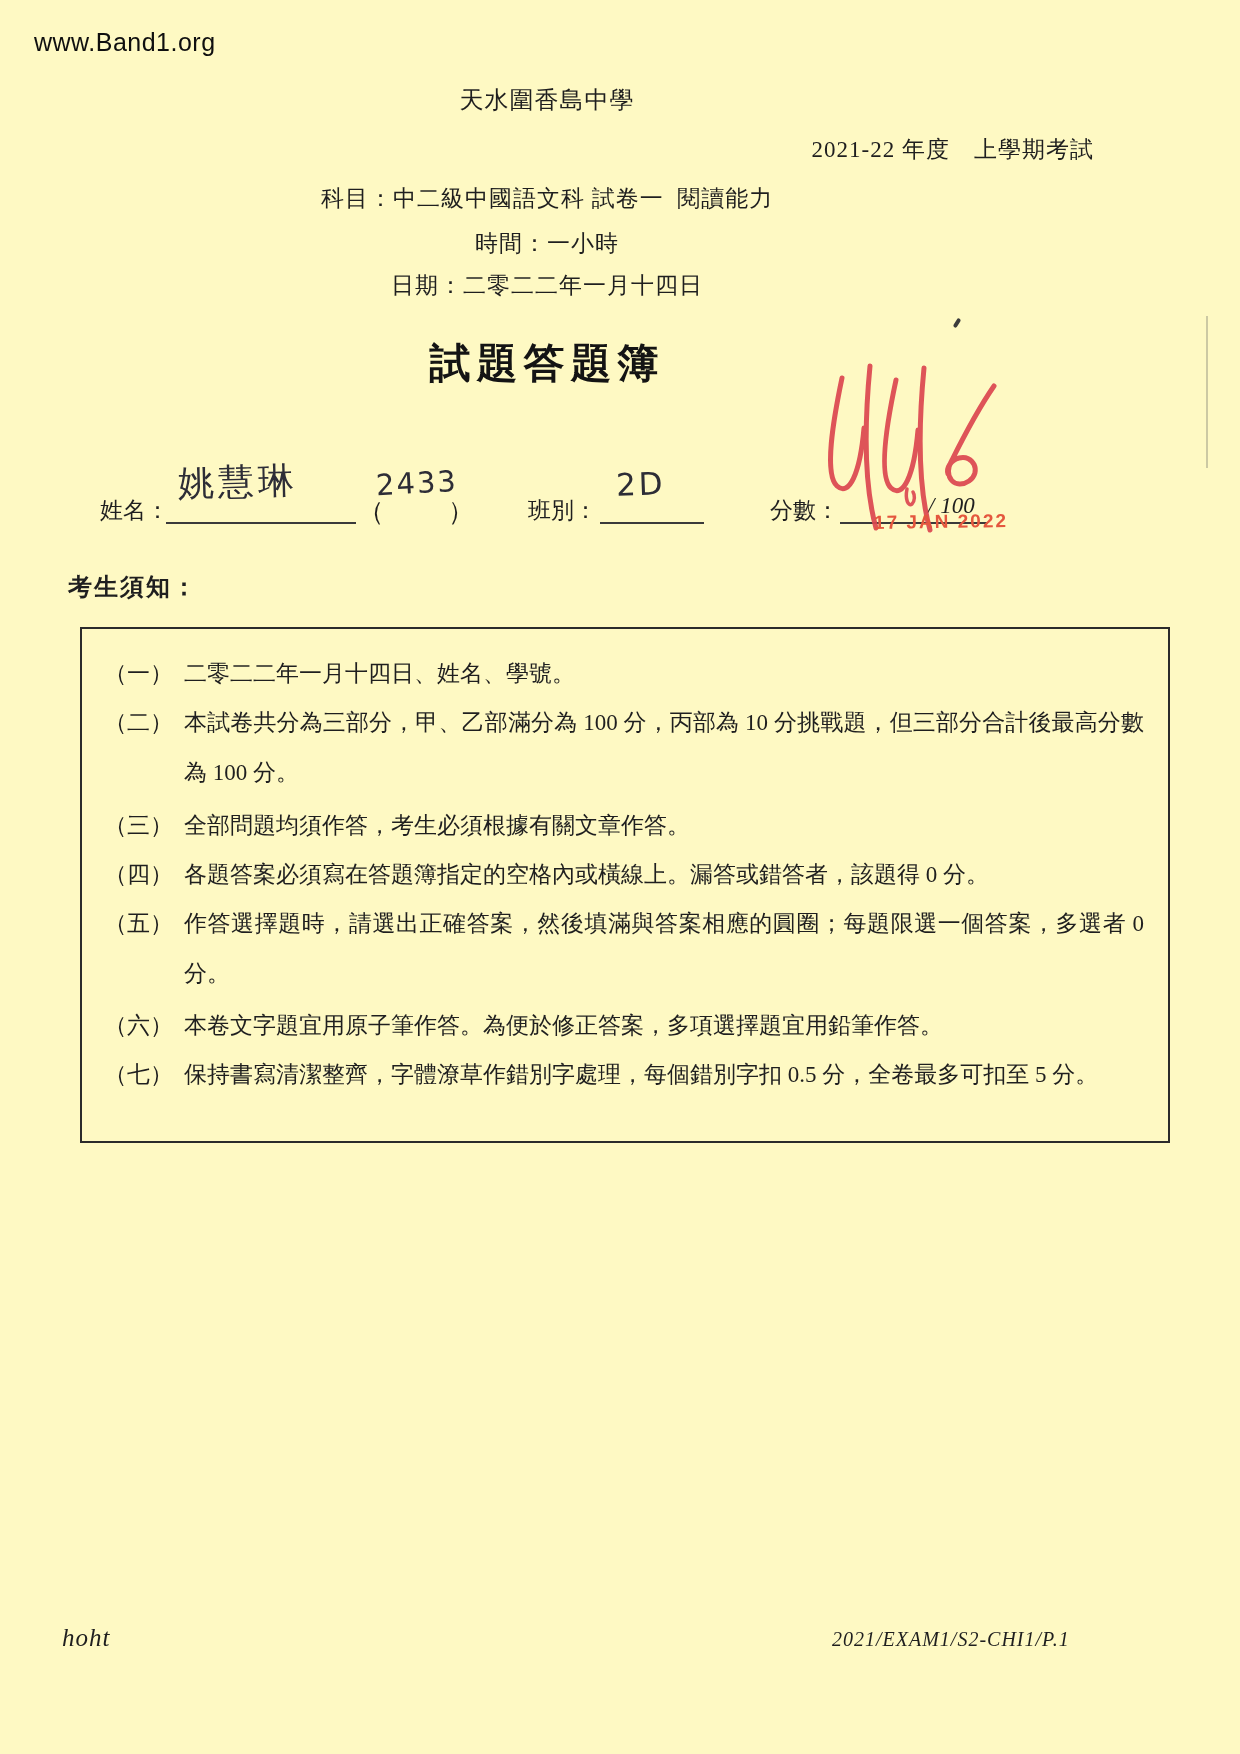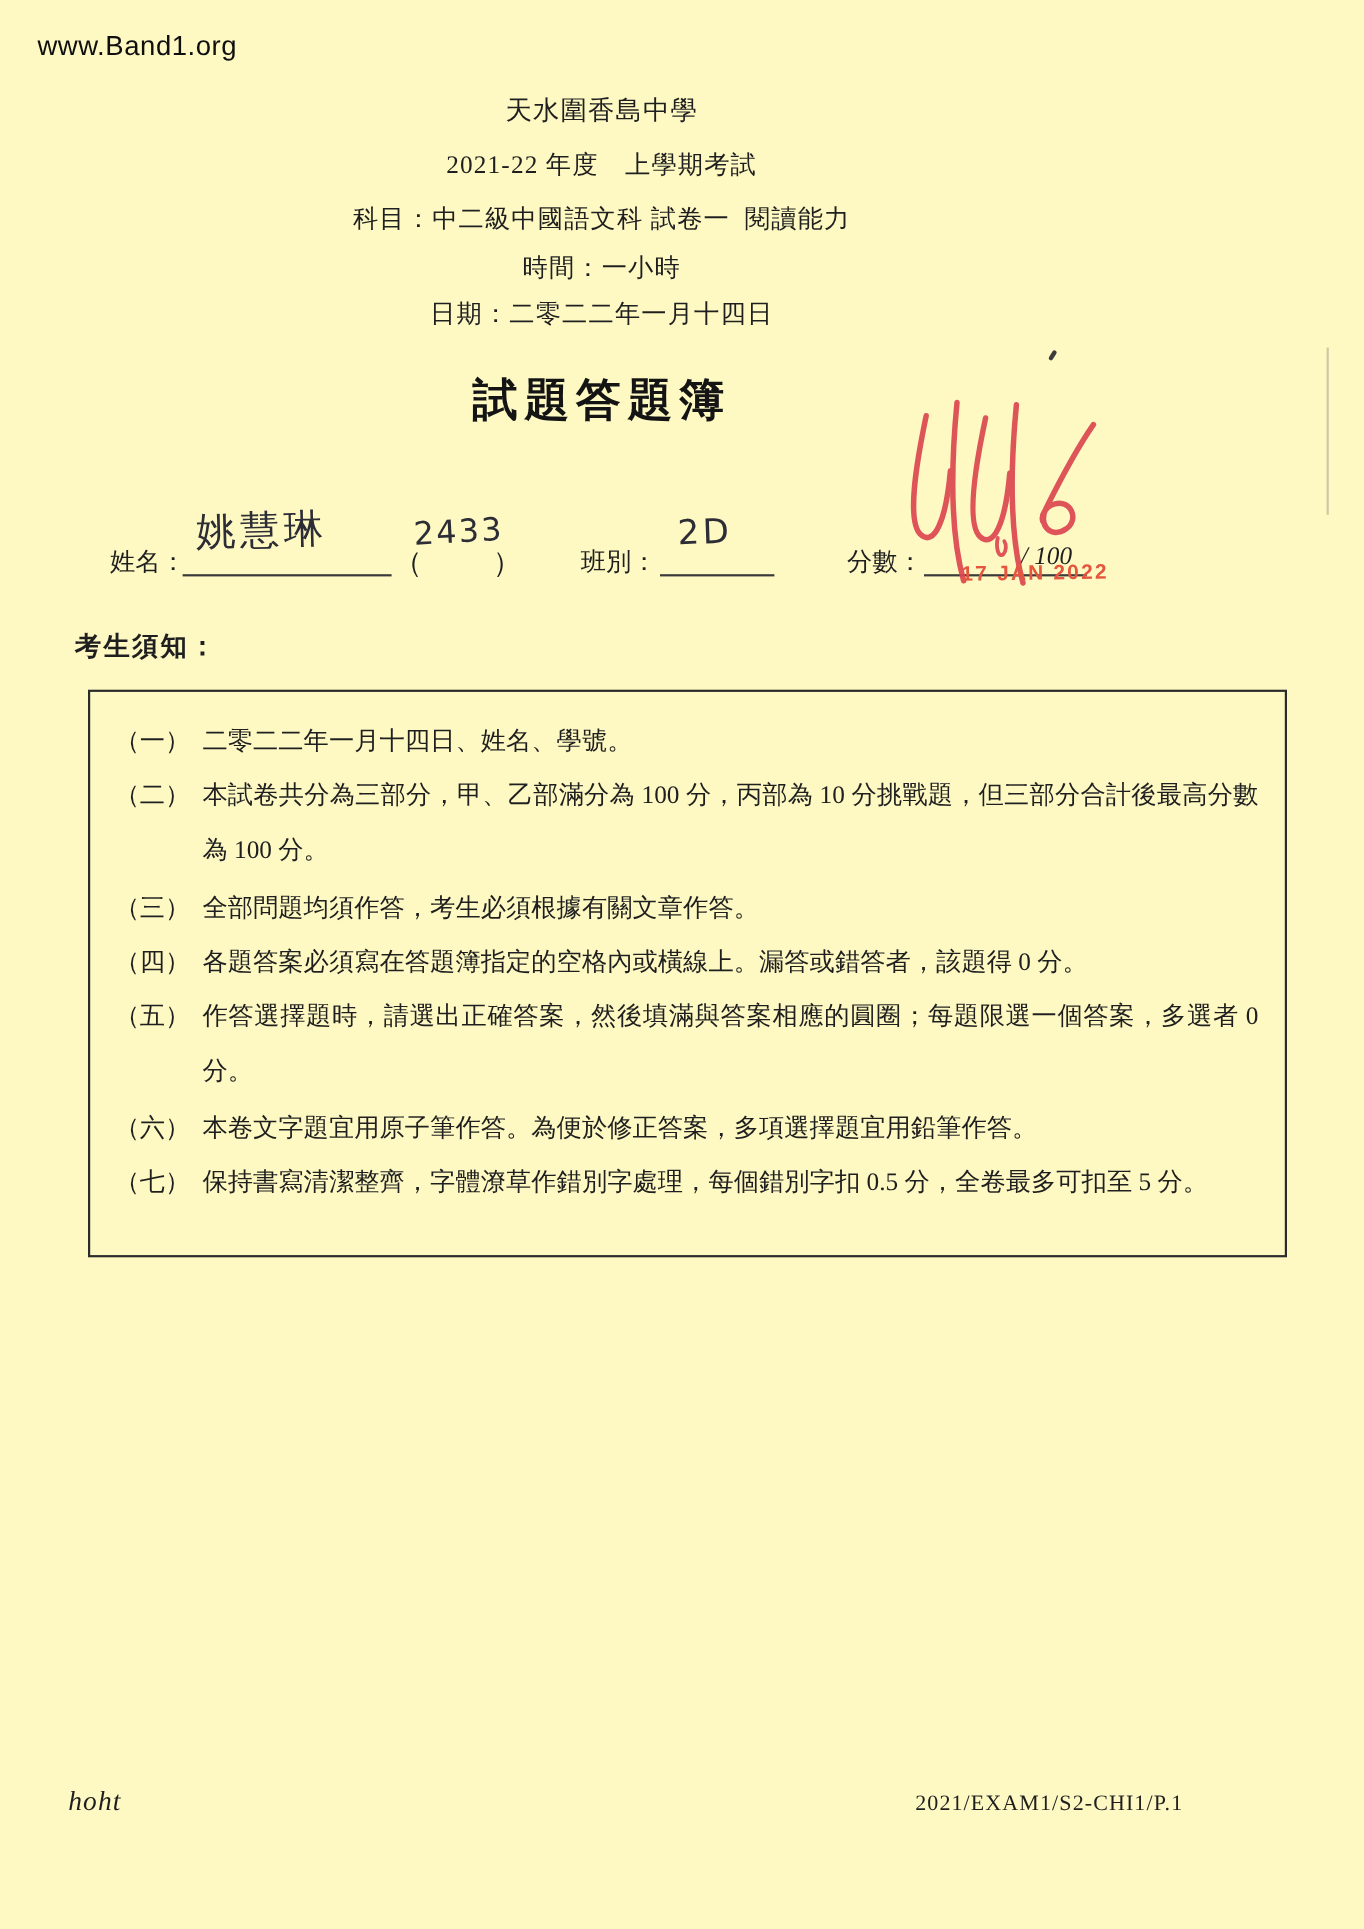--- a/index.html
+++ b/index.html
@@ -16,21 +16,21 @@
   
   .watermark{
     left:34px;top:28px;
     font-family:"Liberation Sans","DejaVu Sans",sans-serif;
     font-size:25px;color:#0f0f0f;letter-spacing:0.5px;
   }
   
   .center-wrap{left:0;width:1094px;text-align:center;}
   .h-line{font-size:23px;letter-spacing:1px;white-space:pre;}
   .h-school{top:84px;font-size:24px;}
-  .h-term{top:134px;}
+  .h-term{top:134px;text-align:right;}
   .h-subject{top:183px;}
   .h-time{top:228px;}
   .h-date{top:270px;}
   .doc-title{
     top:336px;font-size:41px;font-weight:bold;letter-spacing:6px;
     color:#141414;
   }
   
   .label{font-size:23px;white-space:pre;}
   .uline{border-bottom:2px solid #3a3a3a;height:0;}
@@ -55,21 +55,21 @@
   
   .inst-box{
     left:80px;top:627px;width:1086px;height:512px;
     border:2px solid #2b2b2b;
   }
   .inst{position:absolute;left:22px;width:1044px;display:flex;}
   .inst-num{flex:0 0 80px;font-size:23px;white-space:pre;line-height:50px;}
   .inst-text{width:960px;font-size:23px;line-height:50px;text-align:justify;}
   
   .footer-left{left:62px;top:1624px;font-size:25px;font-style:italic;letter-spacing:1px;}
-  .footer-right{left:832px;top:1628px;font-size:20px;letter-spacing:1px;}
+  .footer-right{left:832px;top:1628px;font-size:20px;font-style:italic;letter-spacing:1px;}
   
   .artifact-dot{left:955px;top:318px;width:4px;height:10px;background:#3c3c3c;transform:rotate(32deg);border-radius:2px;}
   .artifact-line{left:1206px;top:316px;width:2px;height:152px;background:rgba(90,90,90,0.30);}
 </style>
 </head>
 <body>
 
 <div id="page">
 
   <div class="abs watermark">www.Band1.org</div>

